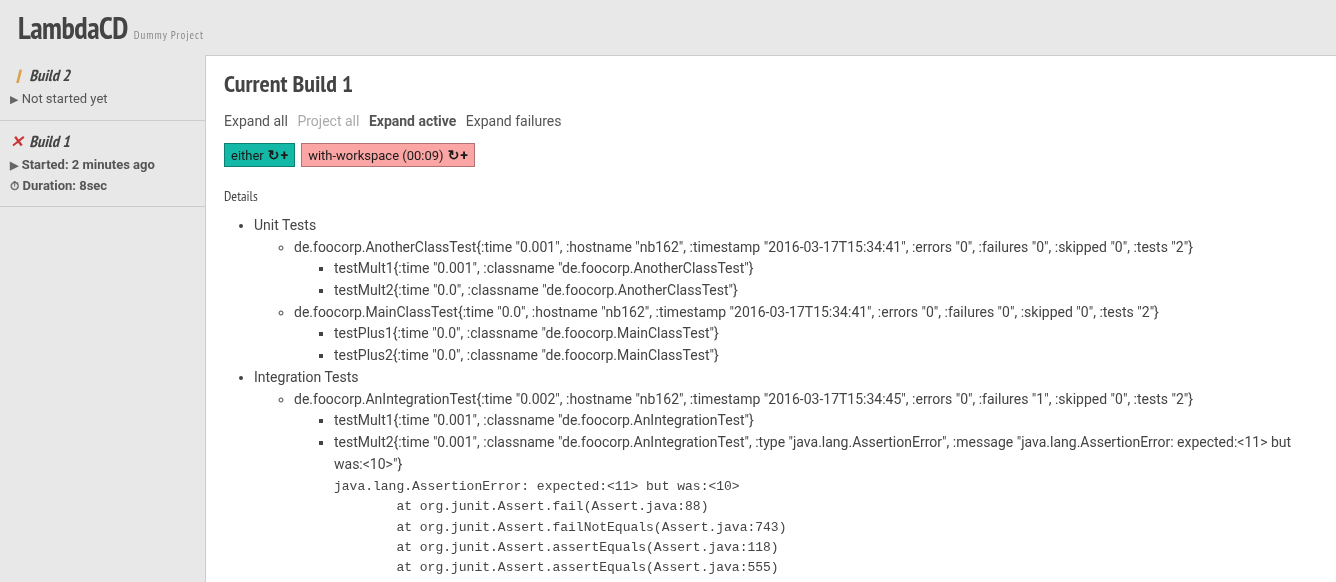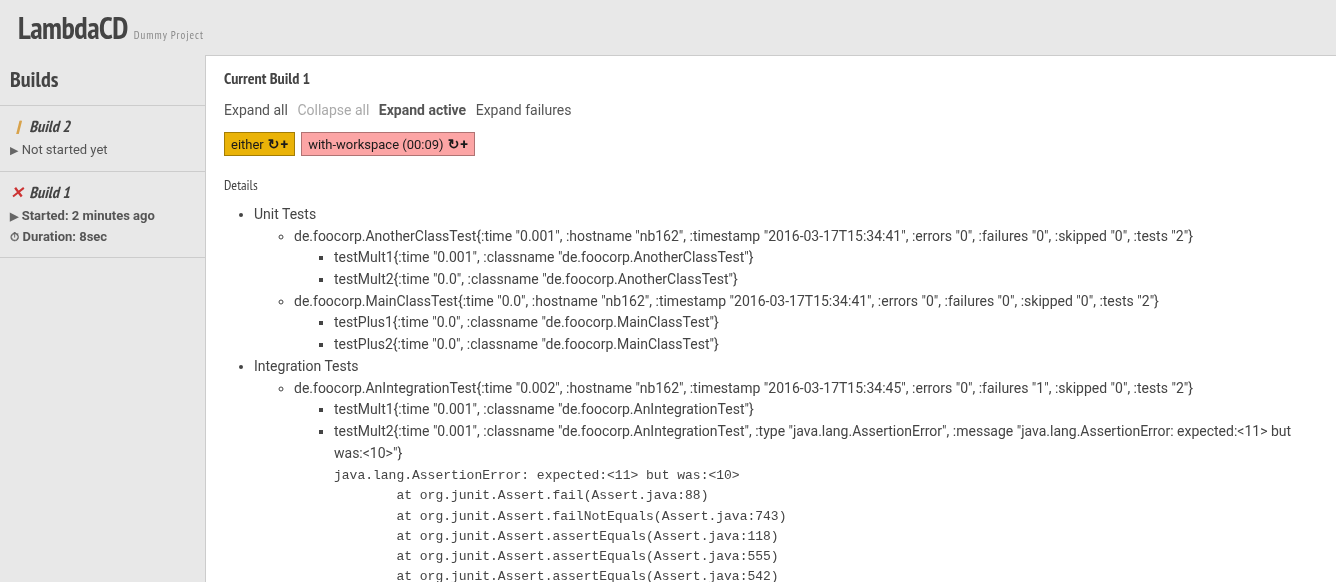--- a/index.html
+++ b/index.html
@@ -74,21 +74,21 @@
   flex: 1;
   background: #fff;
   border: 1px solid #ccc;
   border-right: none;
   border-bottom: none;
   padding: 12px 18px;
   min-height: 540px;
 }
 .main h2 {
   font-family: "PT Sans Narrow", Arial, sans-serif;
-  font-size: 16px;
+  font-size: 24px;
   font-weight: 700;
   color: #444;
   margin-bottom: 14px;
 }
 .expand-row {
   font-size: 14px;
   color: #555;
   margin-bottom: 14px;
 }
 .expand-row span { margin-right: 6px; cursor: pointer; }
@@ -97,21 +97,21 @@
 
 .steps { margin-bottom: 20px; }
 .step {
   display: inline-block;
   padding: 3px 6px;
   font-size: 13px;
   border: 1px solid rgba(0,0,0,0.3);
   margin-right: 6px;
   vertical-align: middle;
 }
-.step.green { background: #eab308; color: #1a1a1a; }
+.step.green { background: #14b8a6; color: #1a1a1a; }
 .step.red { background: #fca5a5; color: #1a1a1a; }
 .step .retry-icon { font-weight: 700; margin-left: 4px; font-size: 14px; }
 .step .plus { font-weight: 700; margin-left: 1px; font-size: 14px; }
 
 .details h3 {
   font-family: "PT Sans Narrow", Arial, sans-serif;
   font-size: 14px;
   font-weight: 400;
   color: #444;
   margin-bottom: 10px;
@@ -132,40 +132,39 @@
 <body>
 
 <div class="header">
   <h1>LambdaCD</h1>
   <span class="subtitle">Dummy Project</span>
 </div>
 
 <div class="layout">
 
   <aside class="sidebar">
-    <h2>Builds</h2>
     <div id="build-list">
         <div class="build-item">
           <div class="name"><span class="status-icon status-paused">||</span> <span>Build 2</span></div>
           <div class="meta"><span class="play-icon">▶</span> <span>Not started yet</span></div>
         </div>
         <div class="build-item active">
           <div class="name"><span class="status-icon status-failed">✕</span> <span>Build 1</span></div>
           <div class="meta"><span class="play-icon">▶</span> <span>Started: 2 minutes ago</span></div>
           <div class="meta"><span class="clock-icon">⏱</span> <span>Duration: 8sec</span></div>
         </div>
       </div>
   </aside>
 
   <main class="main">
     <h2>Current Build 1</h2>
 
     <div class="expand-row">
       <span>Expand all</span>
-      <span class="disabled">Collapse all</span>
+      <span class="disabled">Project all</span>
       <span class="active">Expand active</span>
       <span>Expand failures</span>
     </div>
 
     <div class="steps" id="steps-row"><span class="step green"><span>either</span><span class="retry-icon">↻</span><span class="plus">+</span></span><span class="step red"><span>with-workspace (00:09)</span><span class="retry-icon">↻</span><span class="plus">+</span></span></div>
 
     <section class="details">
       <h3>Details</h3>
       <ul id="details-tree">
           <li>Unit Tests<ul>

